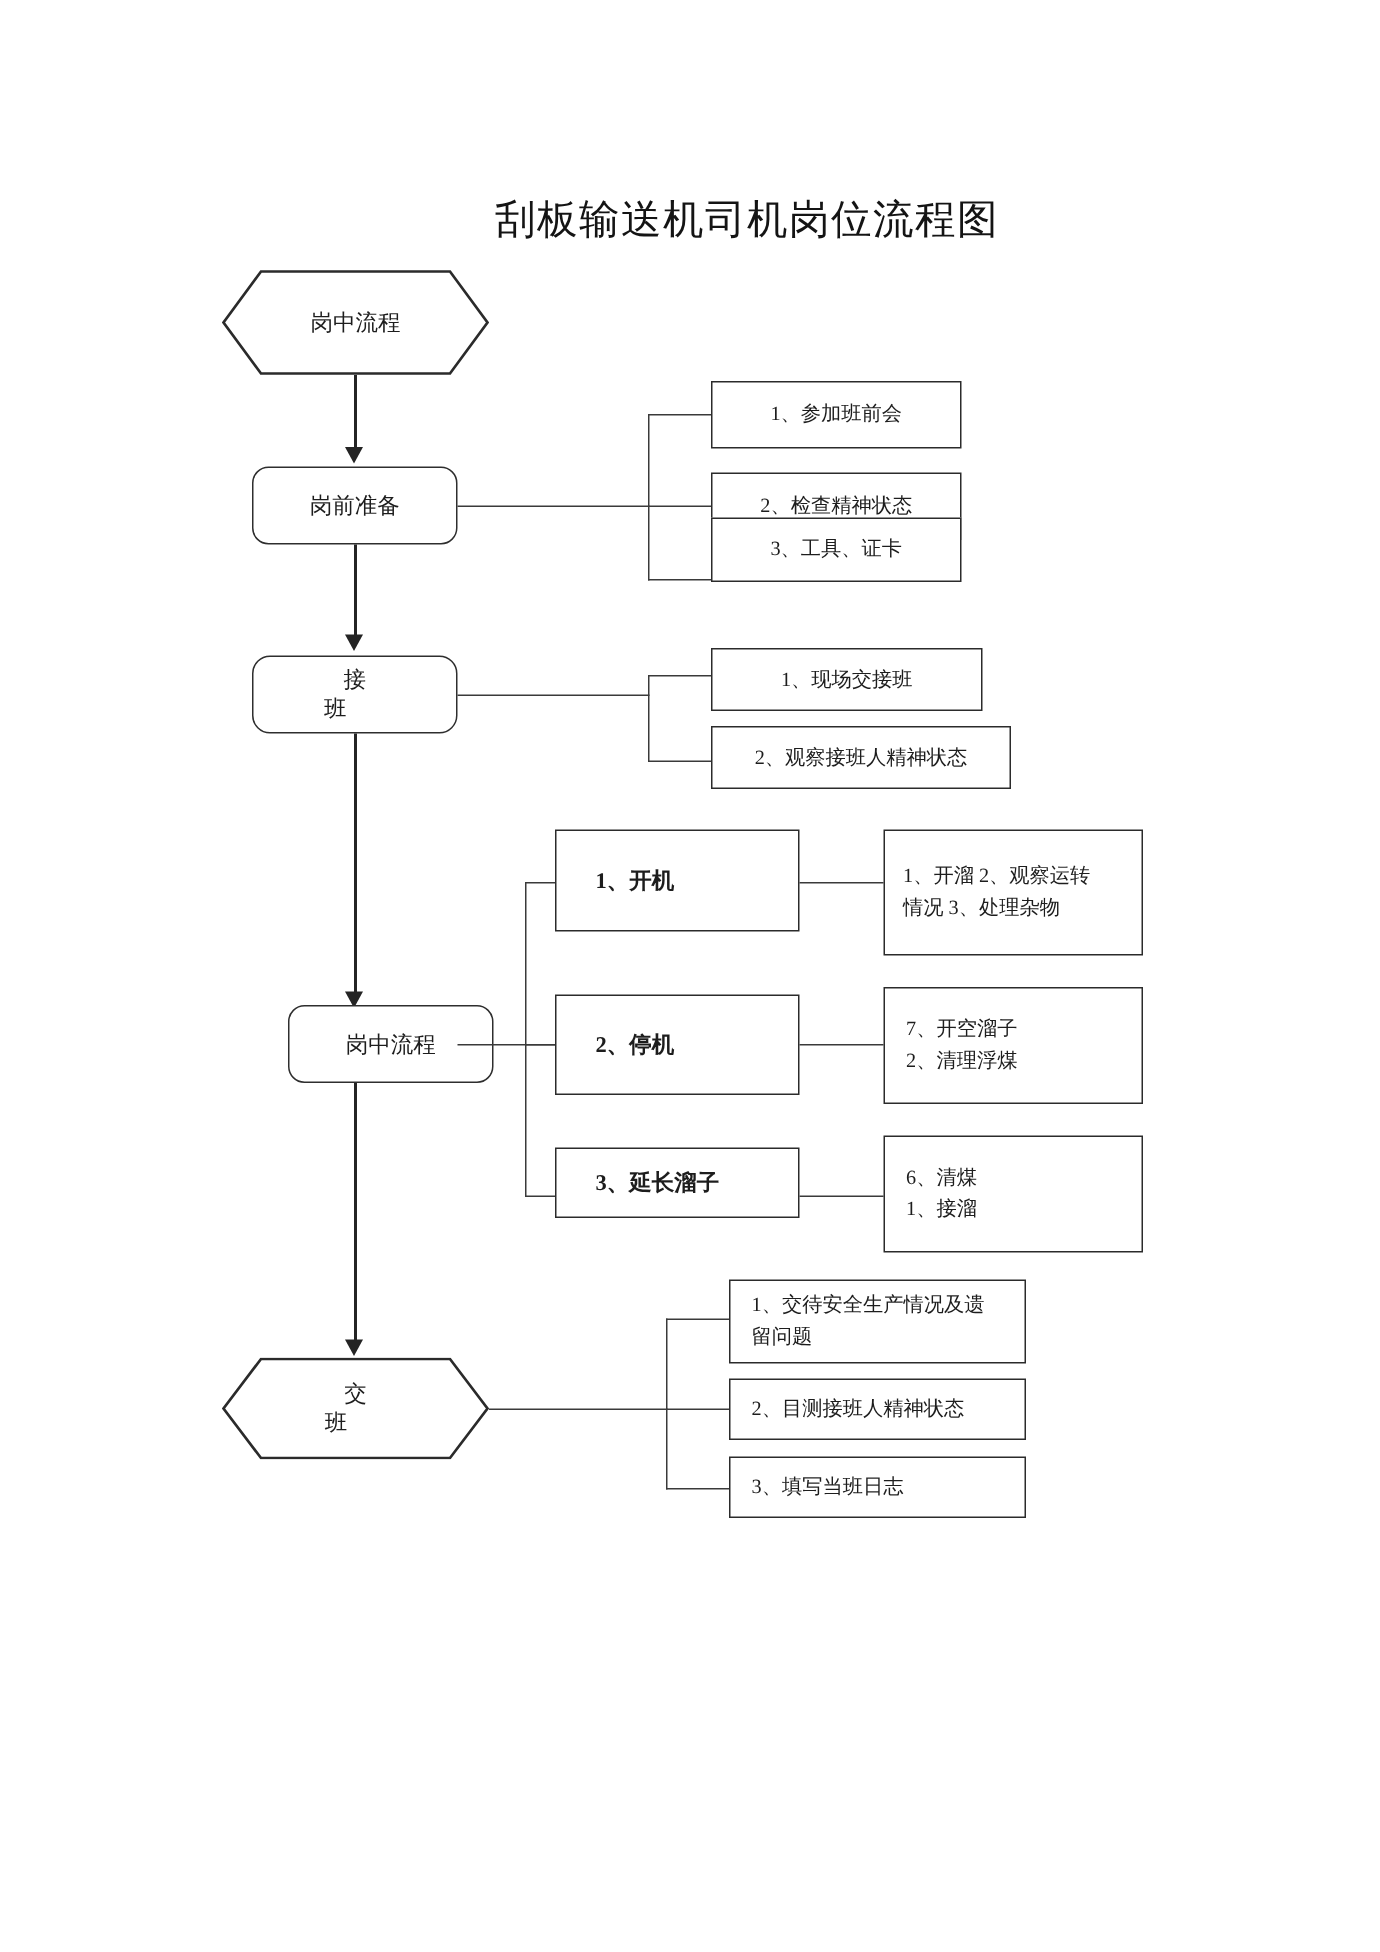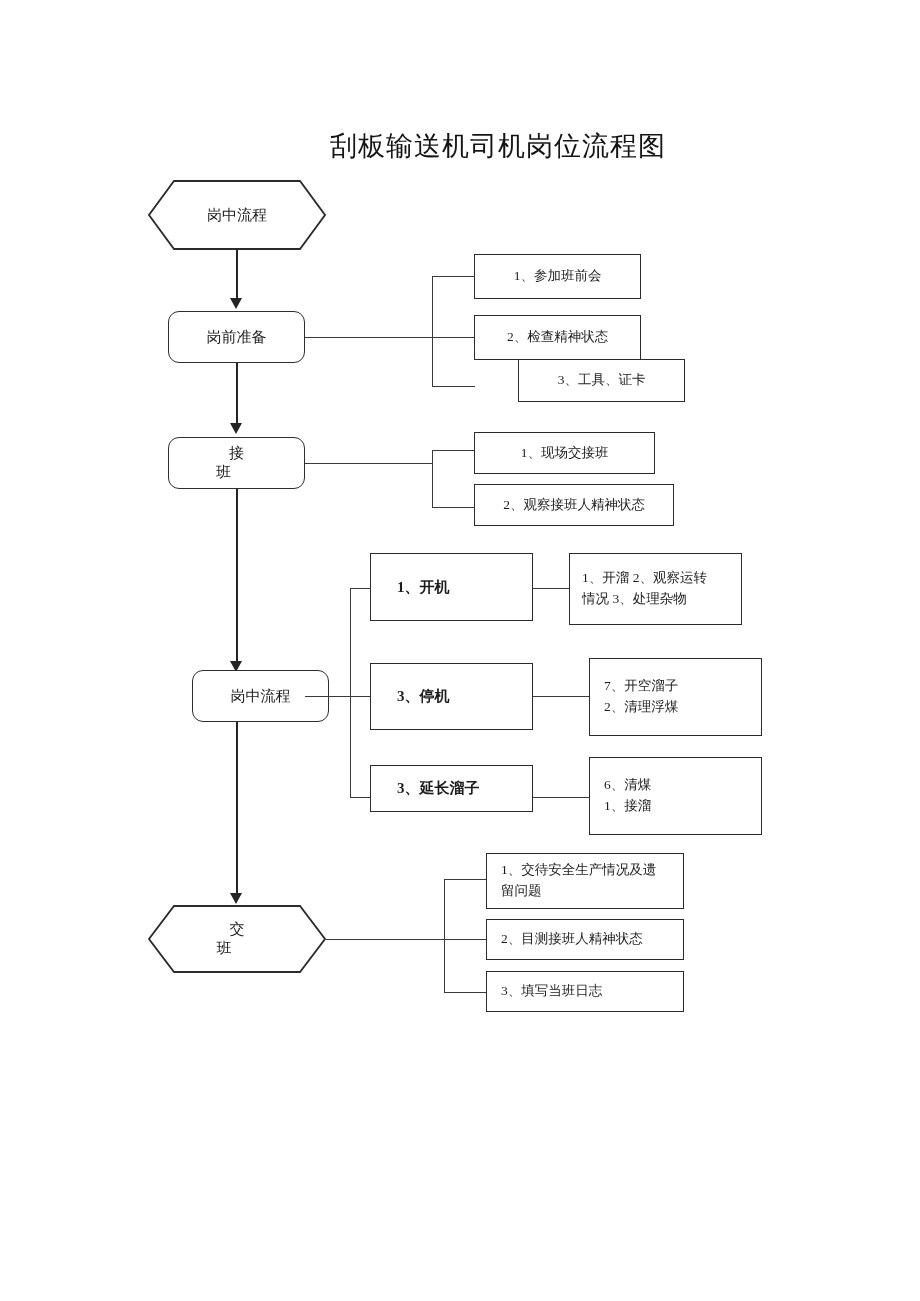--- a/index.html
+++ b/index.html
@@ -149,28 +149,28 @@
   <div class="ln ln-h" style="left:432px; top:276px; width:43px;"></div>
   <div class="ln ln-h" style="left:432px; top:337px; width:43px;"></div>
   <div class="ln ln-h" style="left:432px; top:386px; width:43px;"></div>
 
   <div class="node rect-leaf" style="left:474px; top:254px; width:167px; height:45px;">
     <span>1、参加班前会</span>
   </div>
   <div class="node rect-leaf" style="left:474px; top:315px; width:167px; height:45px;">
     <span>2、检查精神状态</span>
   </div>
-  <div class="node rect-leaf" style="left:474px; top:359px; width:167px; height:43px;margin-left:44px;">
+  <div class="node rect-leaf" style="left:474px; top:345px; width:167px; height:43px;">
     <span>3、工具、证卡</span>
   </div>
 
   <div class="arrow-v" style="left:236px; top:363px; height:62px;"></div>
   <div class="arrow-head" style="left:230px; top:423px;"></div>
 
-  <div class="node rrect" style="left:168px; top:437px; width:137px; height:52px;">
+  <div class="node rrect" style="left:168px; top:437px; width:137px; height:52px;border-radius:12px;">
     <span class="spaced">接　　班</span>
   </div>
 
   <div class="ln ln-h" style="left:305px; top:463px; width:128px;"></div>
   <div class="ln ln-v" style="left:432px; top:450px; height:58px;"></div>
   <div class="ln ln-h" style="left:432px; top:450px; width:43px;"></div>
   <div class="ln ln-h" style="left:432px; top:507px; width:43px;"></div>
 
   <div class="node rect-leaf" style="left:474px; top:432px; width:181px; height:42px;">
     <span>1、现场交接班</span>
@@ -189,29 +189,29 @@
   <div class="ln ln-h" style="left:305px; top:696px; width:66px;"></div>
   <div class="ln ln-v" style="left:350px; top:588px; height:210px;"></div>
   <div class="ln ln-h" style="left:350px; top:588px; width:22px;"></div>
   <div class="ln ln-h" style="left:350px; top:696px; width:22px;"></div>
   <div class="ln ln-h" style="left:350px; top:797px; width:22px;"></div>
 
   <div class="node rect-mid" style="left:370px; top:553px; width:163px; height:68px;">
     <span>1、开机</span>
   </div>
   <div class="ln ln-h" style="left:533px; top:588px; width:57px;"></div>
-  <div class="node rect-leaf align-left pad-sm" style="left:569px; top:553px; width:173px; height:72px;align-items:center;">
+  <div class="node rect-leaf align-left pad-sm" style="left:589px; top:553px; width:173px; height:84px;align-items:center;">
     <div>
       <div>1、开溜 2、观察运转</div>
       <div>情况 3、处理杂物</div>
     </div>
   </div>
 
   <div class="node rect-mid" style="left:370px; top:663px; width:163px; height:67px;">
-    <span>3、停机</span>
+    <span>2、停机</span>
   </div>
   <div class="ln ln-h" style="left:533px; top:696px; width:57px;"></div>
   <div class="node rect-leaf align-left" style="left:589px; top:658px; width:173px; height:78px;">
     <div>
       <div>7、开空溜子</div>
       <div>2、清理浮煤</div>
     </div>
   </div>
 
   <div class="node rect-mid" style="left:370px; top:765px; width:163px; height:47px;">

